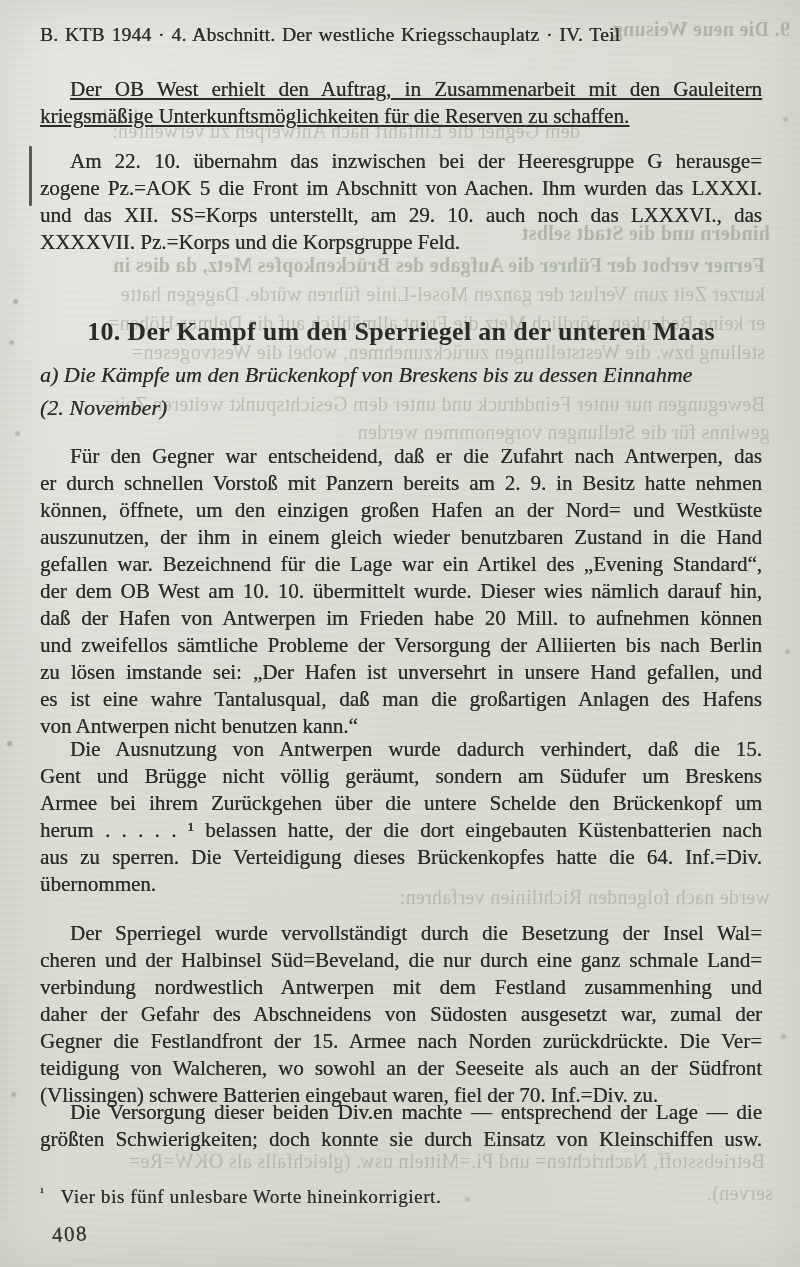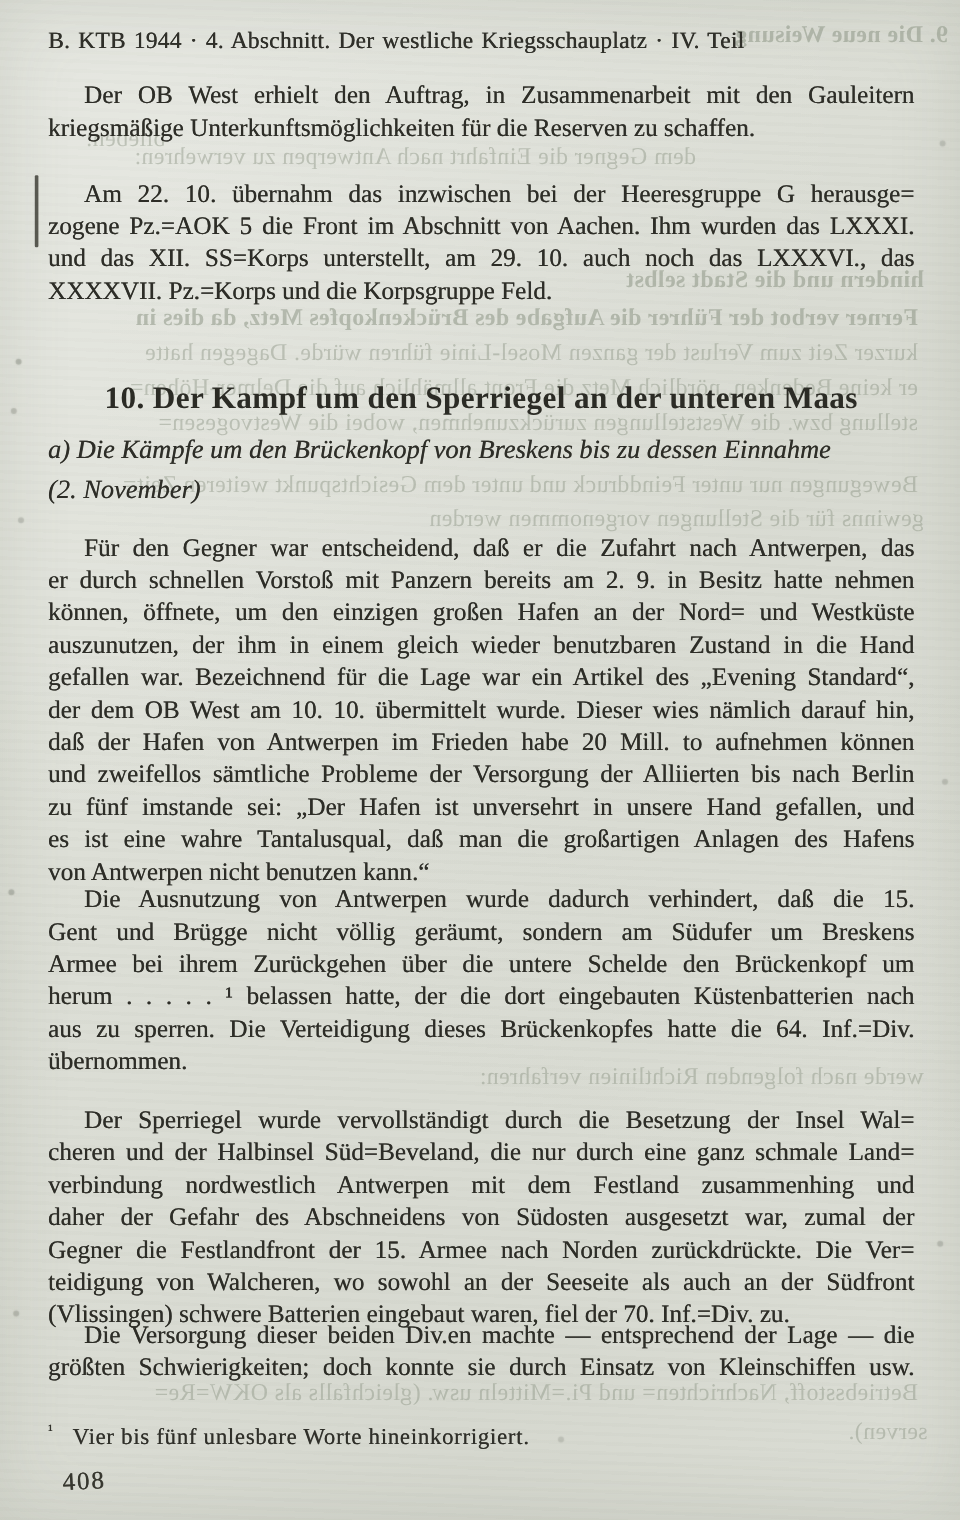--- a/index.html
+++ b/index.html
@@ -98,40 +98,40 @@
       <div class="bleed" style="left: 230px; top: 884px; width: 540px;">werde nach folgenden Richtlinien verfahren:</div>
       <div class="bleed" style="left: 30px; top: 1148px; width: 735px;">Betriebsstoff, Nachrichten= und Pi.=Mitteln usw. (gleichfalls als OKW=Re=</div>
       <div class="bleed" style="left: 688px; top: 1180px; width: 85px;">serven).</div>
     </div>
 
   <p class="running-header">B. KTB 1944 · 4. Abschnitt. Der westliche Kriegsschauplatz · IV. Teil</p>
 
   <div class="margin-mark"></div>
 
   <div id="paragraphs">
-      <p class="par" style="top: 66px;">
+      <p class="par" style="top: 76px; text-decoration: underline;">
         <span class="ln just ind">Der OB West erhielt den Auftrag, in Zusammenarbeit mit den Gauleitern</span>
         <span class="ln">kriegsmäßige Unterkunftsmöglichkeiten für die Reserven zu schaffen.</span>
       </p>
       <p class="par" style="top: 148px;">
         <span class="ln just ind">Am 22. 10. übernahm das inzwischen bei der Heeresgruppe G herausge=</span>
         <span class="ln just">zogene Pz.=AOK 5 die Front im Abschnitt von Aachen. Ihm wurden das LXXXI.</span>
         <span class="ln just">und das XII. SS=Korps unterstellt, am 29. 10. auch noch das LXXXVI., das</span>
         <span class="ln">XXXXVII. Pz.=Korps und die Korpsgruppe Feld.</span>
       </p>
       <p class="par" style="top: 443px;">
         <span class="ln just ind">Für den Gegner war entscheidend, daß er die Zufahrt nach Antwerpen, das</span>
         <span class="ln just">er durch schnellen Vorstoß mit Panzern bereits am 2. 9. in Besitz hatte nehmen</span>
         <span class="ln just">können, öffnete, um den einzigen großen Hafen an der Nord= und Westküste</span>
         <span class="ln just">auszunutzen, der ihm in einem gleich wieder benutzbaren Zustand in die Hand</span>
         <span class="ln just">gefallen war. Bezeichnend für die Lage war ein Artikel des „Evening Standard“,</span>
         <span class="ln just">der dem OB West am 10. 10. übermittelt wurde. Dieser wies nämlich darauf hin,</span>
         <span class="ln just">daß der Hafen von Antwerpen im Frieden habe 20 Mill. to aufnehmen können</span>
         <span class="ln just">und zweifellos sämtliche Probleme der Versorgung der Alliierten bis nach Berlin</span>
-        <span class="ln just">zu fünf imstande sei: „Der Hafen ist unversehrt in unsere Hand gefallen, und</span>
+        <span class="ln just">zu lösen imstande sei: „Der Hafen ist unversehrt in unsere Hand gefallen, und</span>
         <span class="ln just">es ist eine wahre Tantalusqual, daß man die großartigen Anlagen des Hafens</span>
         <span class="ln">von Antwerpen nicht benutzen kann.“</span>
       </p>
       <p class="par" style="top: 736px;">
         <span class="ln just ind">Die Ausnutzung von Antwerpen wurde dadurch verhindert, daß die 15.</span>
         <span class="ln just">Gent und Brügge nicht völlig geräumt, sondern am Südufer um Breskens</span>
         <span class="ln just">Armee bei ihrem Zurückgehen über die untere Schelde den Brückenkopf um</span>
         <span class="ln just">herum . . . . . ¹ belassen hatte, der die dort eingebauten Küstenbatterien nach</span>
         <span class="ln just">aus zu sperren. Die Verteidigung dieses Brückenkopfes hatte die 64. Inf.=Div.</span>
         <span class="ln">übernommen.</span>

